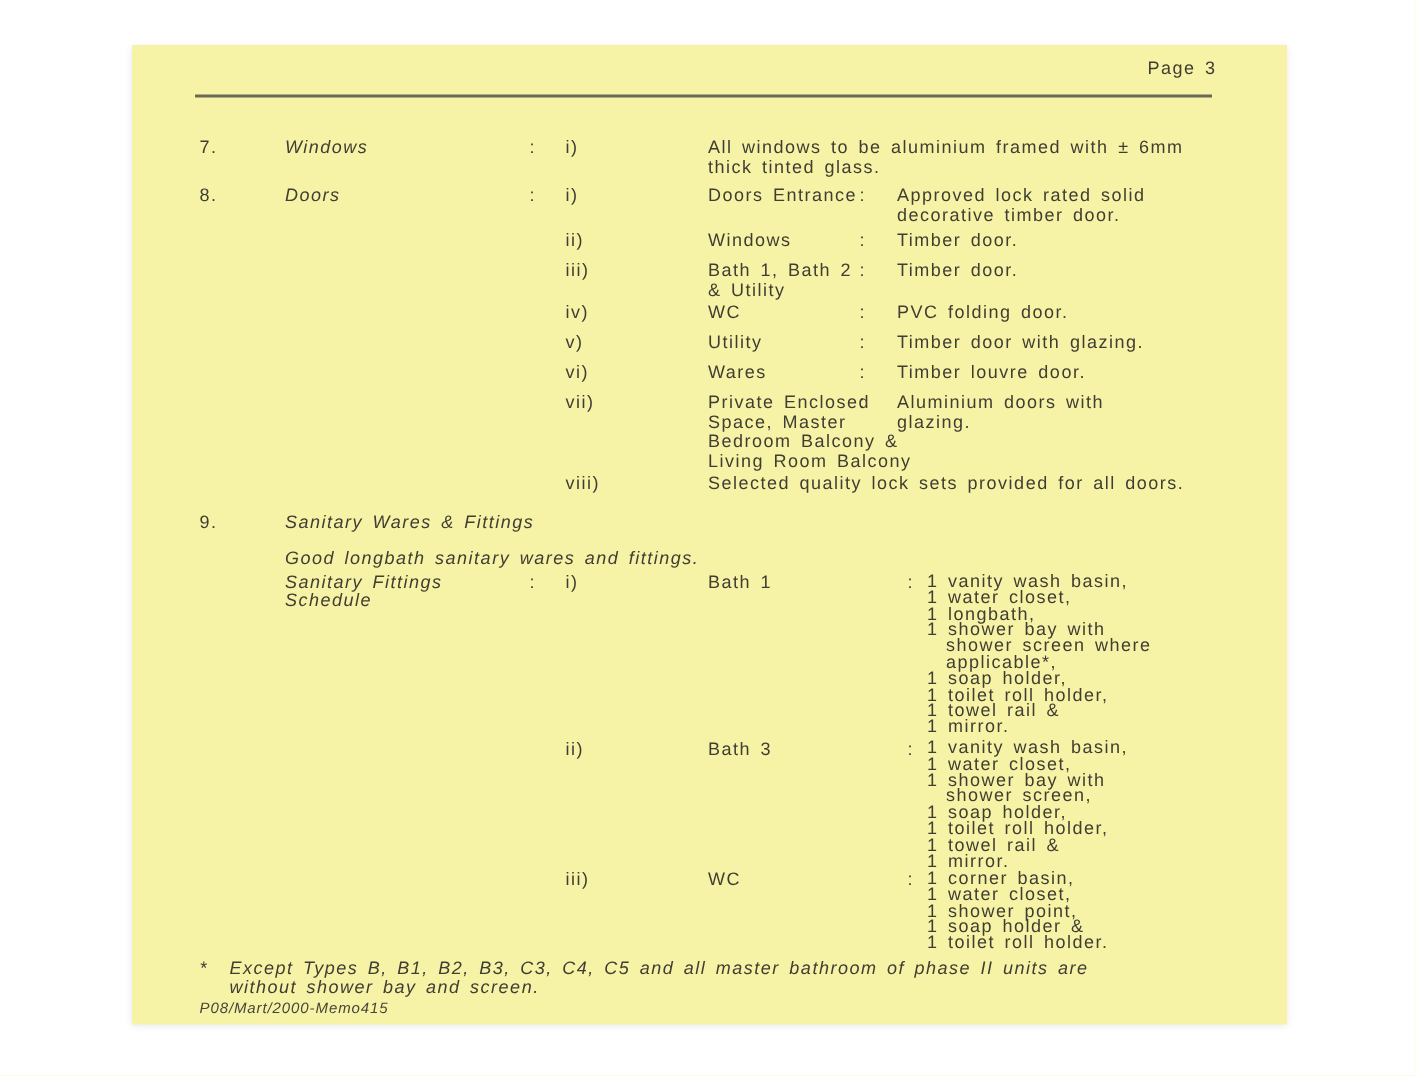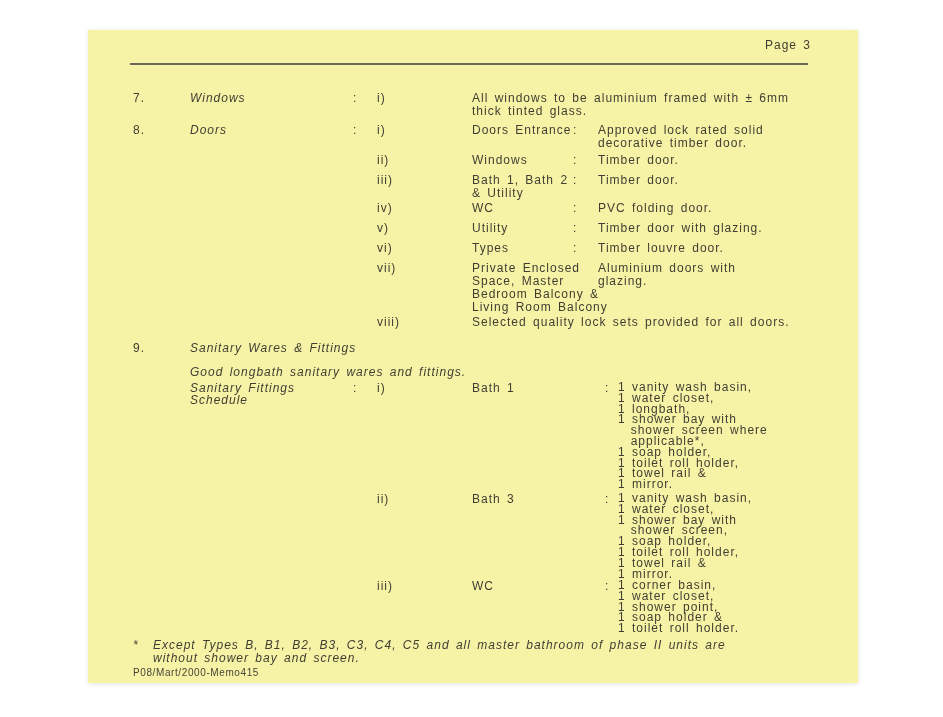--- a/index.html
+++ b/index.html
@@ -31,21 +31,21 @@
   .cx-sub{left:356px;margin-left:28px;}
   .cx-colon2d{left:485px;}
   .cx-vald{left:510px;}
   .cx-colon2s{left:517px;}
   .cx-vals{left:530px;}
   .cx-pageno{left:677px;}
   
   .lh12{line-height:12px;}
   .lh105{line-height:10.8px;}
   .footnote{font-style:italic;line-height:13px;}
-  .docref{font-size:10px;letter-spacing:0.6px;line-height:11px;color:#47453a;}
+  .docref{font-size:10px;letter-spacing:0.6px;line-height:11px;color:#47453a;font-style:italic;}
 </style>
 </head>
 <body>
 
 <div class="page">
 
   <div class="row" style="top:9px">
     <span class="cell cx-pageno">Page 3</span>
   </div>
   <div class="hrule"></div>
@@ -97,21 +97,21 @@
 
   <div class="row" style="top:192px">
     <span class="cell cx-rn">v)</span>
     <span class="cell cx-sub">Utility</span>
     <span class="cell cx-colon2d">:</span>
     <span class="cell cx-vald">Timber door with glazing.</span>
   </div>
 
   <div class="row" style="top:212px">
     <span class="cell cx-rn">vi)</span>
-    <span class="cell cx-sub">Types</span>
+    <span class="cell cx-sub">Wares</span>
     <span class="cell cx-colon2d">:</span>
     <span class="cell cx-vald">Timber louvre door.</span>
   </div>
 
   <div class="row" style="top:232px">
     <span class="cell cx-rn">vii)</span>
     <span class="cell cx-sub">Private Enclosed
 Space, Master
 Bedroom Balcony &amp;
 Living Room Balcony</span>

